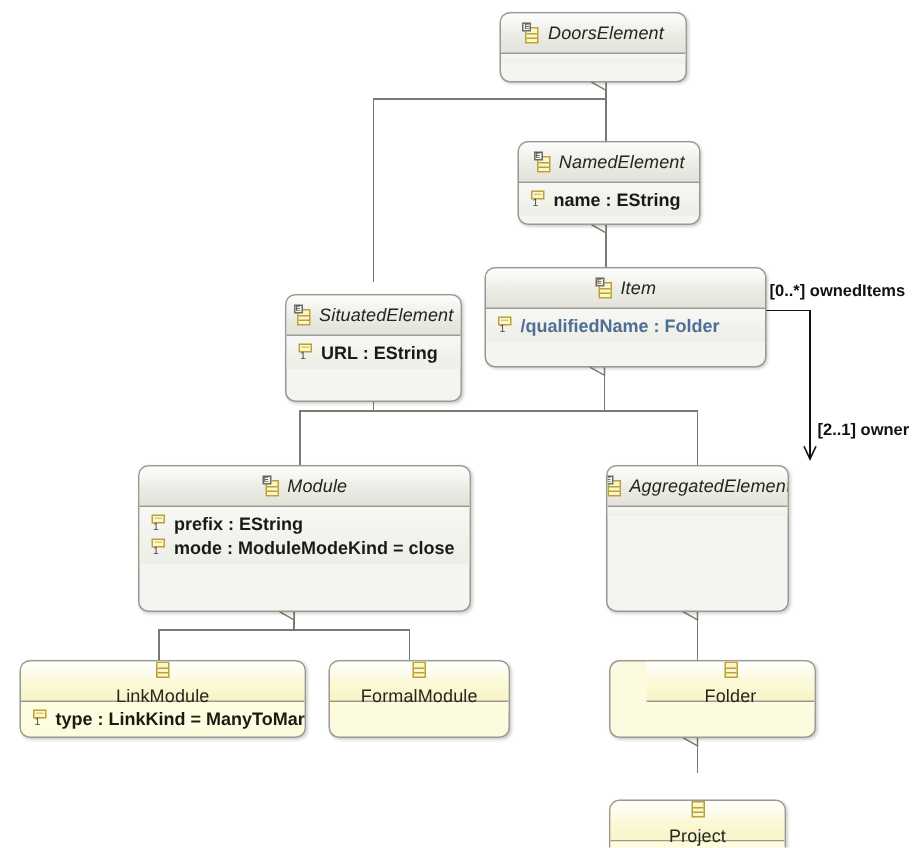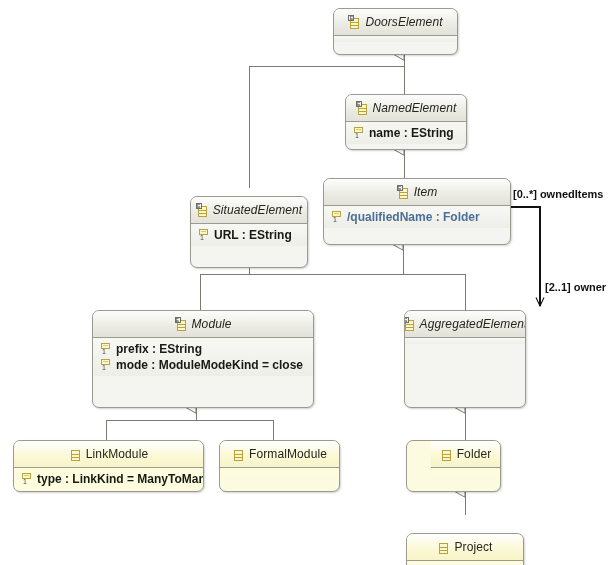--- a/index.html
+++ b/index.html
@@ -39,20 +39,21 @@
   .abstract .hdr{
     background:linear-gradient(to bottom,#fdfdfc 0%,#ececE6 55%,#e2e2da 100%);
     font-style:italic;color:#26261f;
   }
   .abstract .body{background:linear-gradient(to bottom,#f7f7f4 0%,#eeeee8 100%);}
   
   .concrete{background:#fcfbe0;}
   .concrete .hdr{
     background:linear-gradient(to bottom,#ffffff 0%,#fbf8d4 60%,#f7f4c9 100%);
     color:#26261f;
+    flex-direction:column;
   }
   .concrete .body{background:#fdfcdf;}
 
   .cname{font-size:12px;letter-spacing:0.1px;}
 
   
   .cicon{position:relative;width:13px;height:15px;flex:0 0 auto;}
   .cicon .box{
     position:absolute;left:2px;top:3px;width:9px;height:11px;
     border:1px solid #b8a23c;background:#fdf6c8;box-sizing:border-box;
@@ -268,21 +269,21 @@
   <div class="umlclass concrete" style="left:219px;top:440px;width:121px;height:52px;">
     <div class="hdr">
       <span class="cicon">
         <span class="box"></span>
       </span>
       <span class="cname">FormalModule</span>
     </div>
     <div class="body"></div>
   </div>
 
-  <div class="umlclass concrete" style="left:406px;top:440px;width:95px;height:52px;padding-left:24px;">
+  <div class="umlclass concrete" style="left:406px;top:440px;width:138px;height:52px;padding-left:24px;">
     <div class="hdr">
       <span class="cicon">
         <span class="box"></span>
       </span>
       <span class="cname">Folder</span>
     </div>
     <div class="body"></div>
   </div>
 
   <div class="umlclass concrete" style="left:406px;top:533px;width:118px;height:45px;">

